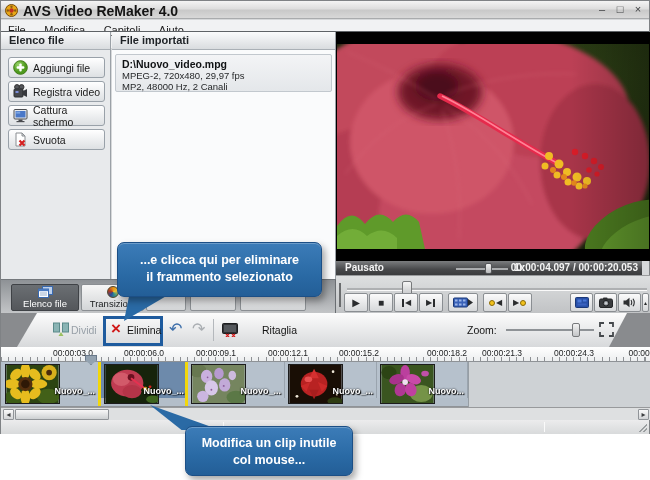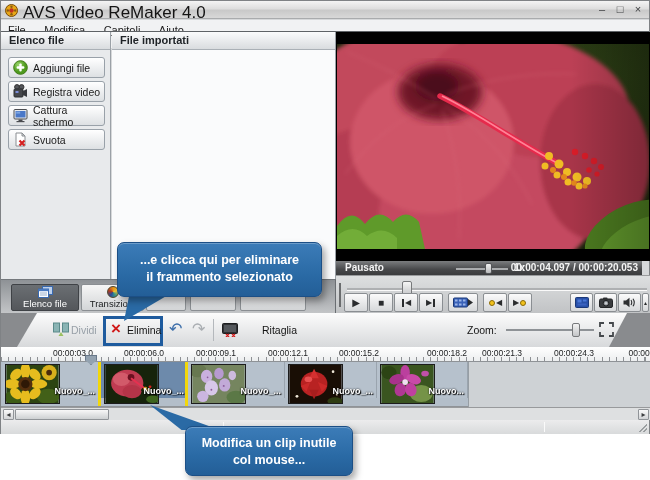--- a/index.html
+++ b/index.html
@@ -4,21 +4,21 @@
 <style>
   html,body{margin:0;padding:0;background:#ffffff;}
   *{box-sizing:border-box;font-family:"Liberation Sans",sans-serif;}
   .page{position:relative;width:650px;height:480px;background:#fff;overflow:hidden;}
   .win{position:absolute;left:0;top:0;width:650px;height:434px;background:#d6d8da;border:1px solid #7f8285;}
   .abs{position:absolute;}
 
   
   .titlebar{left:0;top:0;width:648px;height:18px;background:linear-gradient(180deg,#f4f4f4 0%,#dedede 45%,#c9c9c9 55%,#d8d8d8 100%);border-bottom:1px solid #a9abad;}
   .appicon{left:4px;top:3px;width:13px;height:13px;}
-  .title{left:22px;top:2px;font-size:17px;font-weight:normal;color:#141414;}
+  .title{left:22px;top:2px;font-size:14px;font-weight:bold;color:#141414;}
   .winbtn{top:2px;width:16px;height:14px;text-align:center;font-size:11px;line-height:13px;color:#3c3e40;cursor:default;}
 
   
   .menubar{left:0;top:19px;width:648px;height:28px;background:#f1f2f3;}
   .menu-item{display:inline-block;padding:0 7px 0 7px;font-size:11px;color:#1a1a1a;line-height:12px;}
   .menu-item::first-letter{text-decoration:underline;}
   .hline{left:0;top:30px;width:648px;height:1px;background:#5e6266;}
 
   
   .lpanel{left:0;top:31px;width:110px;height:247px;background:#e8eaec;border-right:1px solid #9ba1a7;}
@@ -166,20 +166,25 @@
             <path d="M3,1 h6 l3,3 v10 h-9 z" fill="#fff" stroke="#8a8e92"></path>
             <path d="M9,1 l3,3 h-3 z" fill="#d4d6d8" stroke="#8a8e92"></path>
             <path d="M6.5,8.5 l5,5 M11.5,8.5 l-5,5" stroke="#d42020" stroke-width="2.2"></path>
           </svg>
       <span>Svuota</span>
     </div>
   </div>
 
   <div class="abs fpanel">
     <div class="phead">File importati</div>
+    <div class="abs fitem">
+      <div class="l1">D:\Nuovo_video.mpg</div>
+      <div class="l2">MPEG-2, 720x480, 29,97 fps</div>
+      <div class="l2">MP2, 48000 Hz, 2 Canali</div>
+    </div>
   </div>
 
   <div class="abs video">
     <svg style="position:absolute;left:1px;top:12px;" width="312" height="205" viewBox="0 0 312 205">
       <defs>
         <radialGradient id="bgv" cx="75%" cy="18%" r="95%">
               <stop offset="0%" stop-color="#2e4016"></stop>
               <stop offset="55%" stop-color="#20300f"></stop>
               <stop offset="100%" stop-color="#131f08"></stop>
             </radialGradient>

